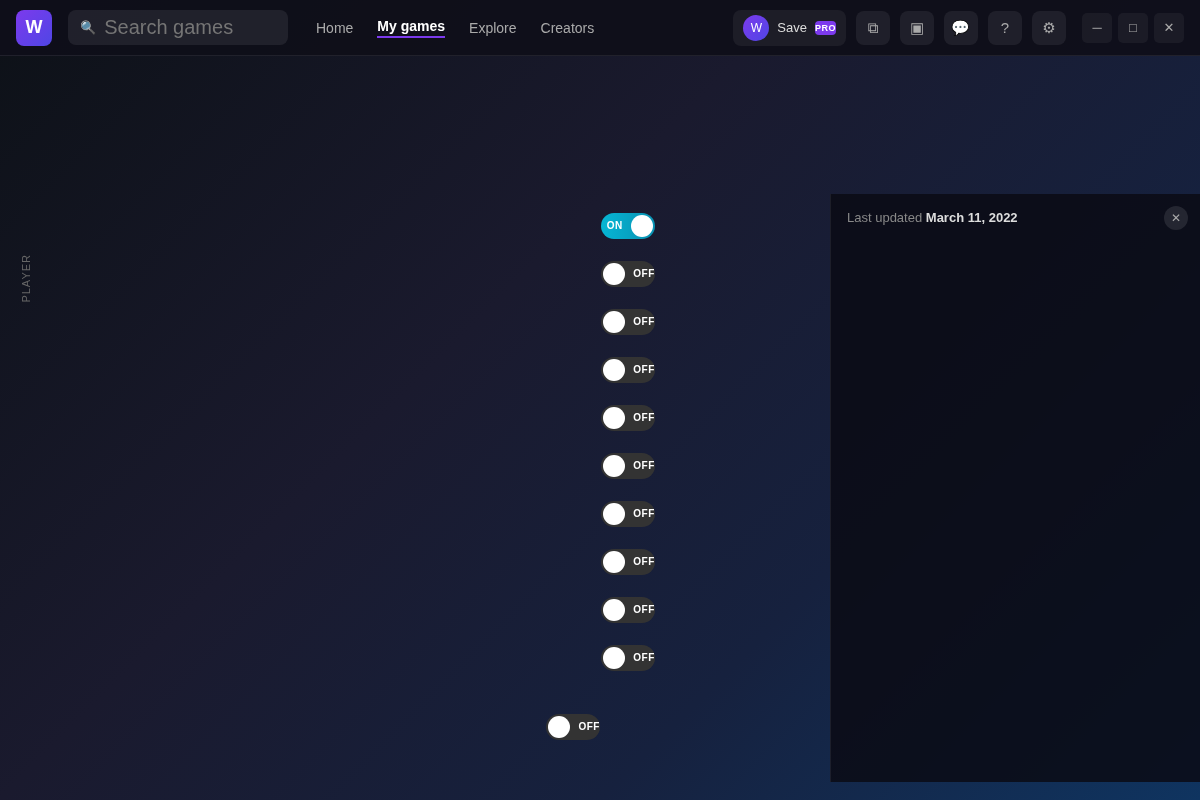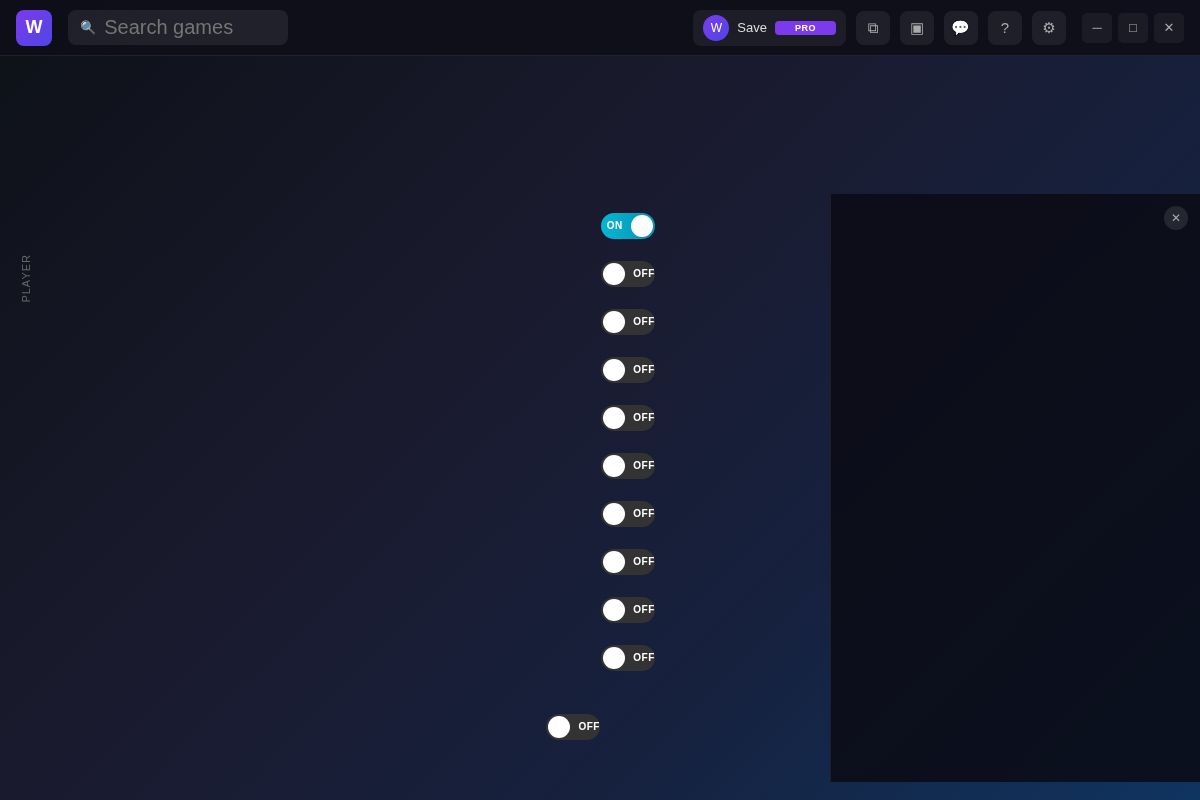--- a/index.html
+++ b/index.html
@@ -119,21 +119,21 @@
       color: white;
     }
 
     .user-name { font-size: 13px; color: #ddd; }
 
     .pro-badge {
       background: #7c3aed;
       color: white;
       font-size: 9px;
       font-weight: bold;
-      padding: 2px 20px;
+      padding: 2px 0;
       border-radius: 4px;
       letter-spacing: 0.5px;
     }
 
     .nav-icon-btn {
       width: 34px;
       height: 34px;
       background: rgba(255,255,255,0.07);
       border-radius: 8px;
       display: flex;
@@ -573,20 +573,26 @@
 <nav class="navbar">
   <div class="logo">
     <span>W</span>
   </div>
 
   <div class="search-bar">
     <span class="search-icon">🔍</span>
     <input type="text" placeholder="Search games" style="">
   </div>
 
+  <nav class="nav-links">
+    <a class="nav-link">Home</a>
+    <a class="nav-link active">My games</a>
+    <a class="nav-link">Explore</a>
+    <a class="nav-link">Creators</a>
+  </nav>
 
   <div class="nav-right">
     <div class="user-badge">
       <div class="user-avatar">W</div>
       <span class="user-name">Save</span>
       <span class="pro-badge">PRO</span>
     </div>
     <div class="nav-icon-btn">⧉</div>
     <div class="nav-icon-btn">▣</div>
     <div class="nav-icon-btn">💬</div>
@@ -816,16 +822,20 @@
       
       
     </div>
 
   </div>
 
   <div class="info-panel">
     <div class="info-close">✕</div>
 
 
+    <div class="info-updated">
+      <span>Last updated</span>
+      <strong>March 11, 2022</strong>
+    </div>
 
   </div>
 
 </div>
 
 </body></html>

